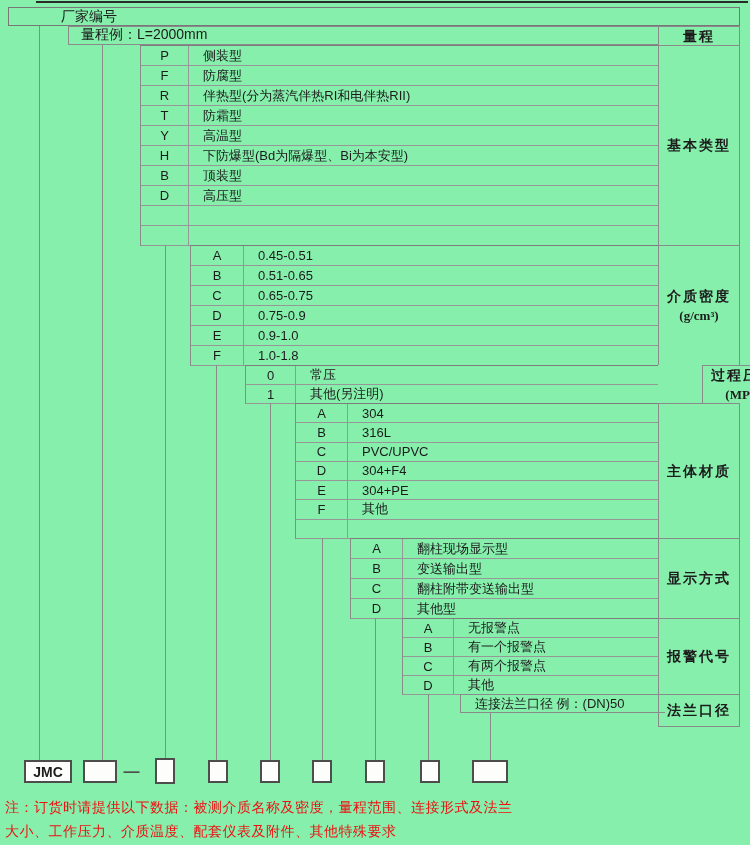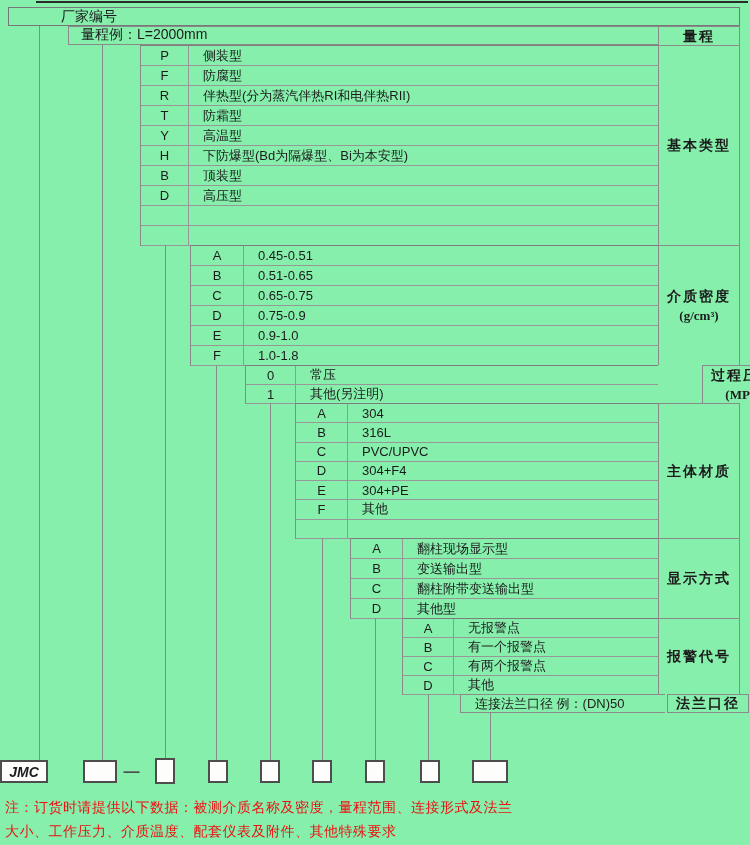--- a/index.html
+++ b/index.html
@@ -39,29 +39,29 @@
        font-family:"Liberation Serif","DejaVu Serif",serif;font-weight:bold;font-size:14px;
        letter-spacing:2px;text-align:center;line-height:19px;}
   .cat .sub{letter-spacing:0;font-size:13px;font-weight:bold;}
   .c-range{top:26px;height:19px;}
   .c0{top:45px;height:200px;}
   .c1{top:245px;height:120px;}
   .c2{top:365px;height:38px;margin-left:44px;}
   .c3{top:403px;height:135px;}
   .c4{top:538px;height:80px;}
   .c5{top:618px;height:76px;}
-  .c-flange{top:694px;height:19px;border-bottom:1px solid #8a8a8a;margin-left:9px;}
+  .c-flange{top:694px;height:33px;border-bottom:1px solid #8a8a8a;}
 
   
   .vline{position:absolute;width:1px;background:#8a8a8a;}
 
   
   .mbox{position:absolute;top:760px;height:23px;box-sizing:border-box;border:2px solid #4d4d4d;background:#fdfdfc;
         display:flex;align-items:center;justify-content:center;font-size:14px;font-weight:bold;}
-  .jmc{left:0;width:48px;font-style:italic;}
+  .jmc{left:24px;width:48px;}
   .b2{left:83px;width:34px;}
   .b3{left:155px;width:20px;top:758px;height:26px;}
   .b4{left:208px;width:20px;}
   .b5{left:260px;width:20px;}
   .b6{left:312px;width:20px;}
   .b7{left:365px;width:20px;}
   .b8{left:420px;width:20px;}
   .b9{left:472px;width:36px;}
   .dash{position:absolute;left:120px;top:760px;width:23px;height:23px;display:flex;align-items:center;
         justify-content:center;font-weight:bold;color:#4d4d4d;font-size:16px;}

